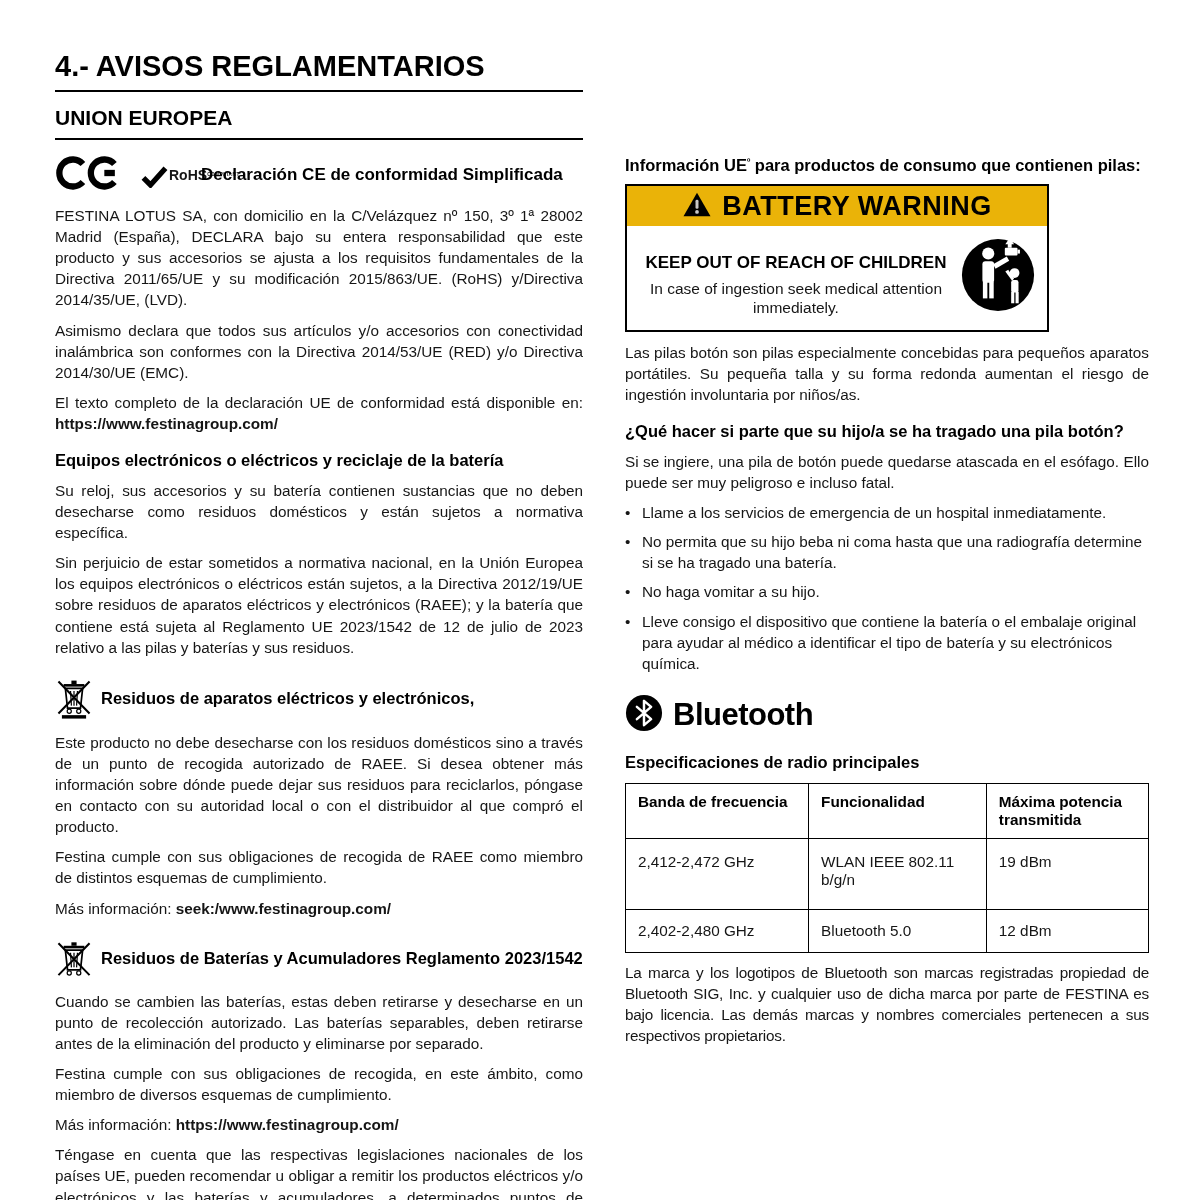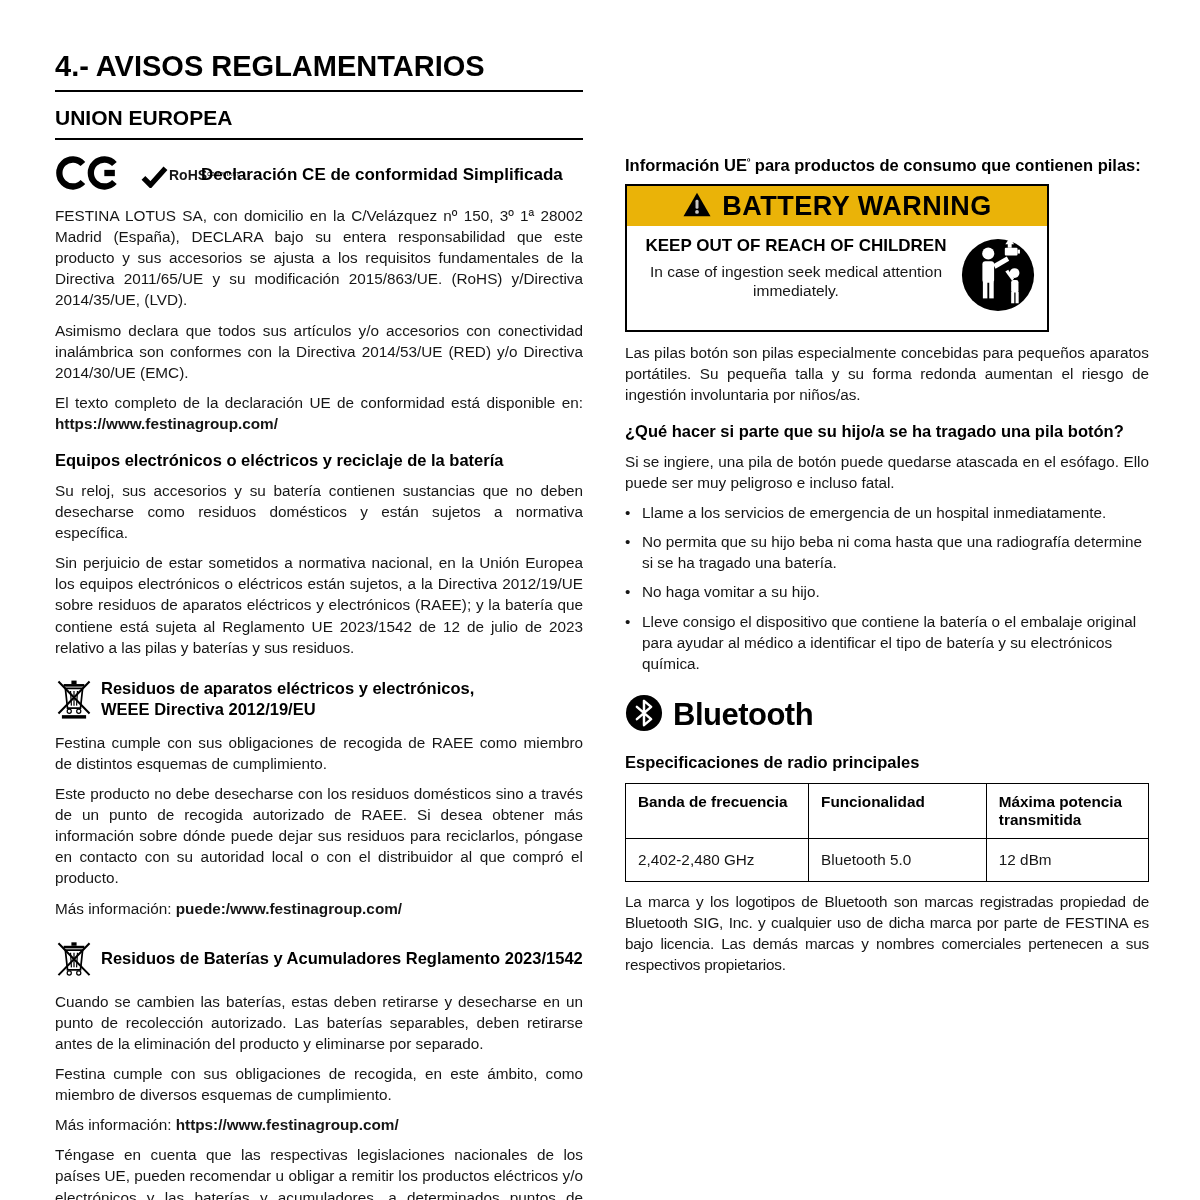--- a/index.html
+++ b/index.html
@@ -35,21 +35,21 @@
   .icon-heading{display:flex;align-items:center;gap:8px;margin:17px 0 6px 0;}
   .icon-heading .htext{font-size:16.5px;font-weight:bold;color:#000;line-height:1.25;}
 
   
   .warn-box{border:2px solid #000;width:420px;margin:8px 0 10px 0;background:#fff;}
   .warn-head{
     background:#eab308;display:flex;align-items:flex-end;justify-content:center;gap:10px;
     padding:5px 0 4px 0;
   }
   .warn-head .wtitle{font-size:27px;font-weight:bold;color:#000;letter-spacing:0.5px;}
-  .warn-body{display:flex;align-items:flex-start;padding:10px 10px 12px 14px;gap:8px;}
+  .warn-body{display:flex;align-items:flex-end;padding:10px 10px 12px 14px;gap:8px;}
   .warn-text{flex:1;text-align:center;}
   .warn-line1{font-size:17px;font-weight:bold;color:#000;margin-bottom:6px;}
   .warn-line2{font-size:15.5px;color:#161616;line-height:1.25;}
 
   .bullet{display:flex;margin:8px 0;font-size:15.3px;line-height:1.38;}
   .bullet .bm{width:17px;flex:0 0 17px;}
 
   .bt-row{display:flex;align-items:center;gap:10px;margin:20px 0 4px 0;}
   .bt-word{font-size:31px;font-weight:bold;color:#000;letter-spacing:-0.5px;}
 
@@ -111,26 +111,25 @@
           <path d="M12 15 L14.5 38 L29.5 38 L32 15 Z" fill="none" stroke="#000" stroke-width="2"></path>
           <path d="M18 18 L19 35 M22 18 L22 35 M26 18 L25 35" stroke="#000" stroke-width="1.4"></path>
           <circle cx="16.5" cy="41.5" r="2.4" fill="none" stroke="#000" stroke-width="1.4"></circle>
           <circle cx="27.5" cy="41.5" r="2.4" fill="none" stroke="#000" stroke-width="1.4"></circle>
           <path d="M4 7 L40 44 M40 7 L4 44" stroke="#000" stroke-width="2.4"></path>
           <rect x="8" y="46" width="28" height="4" fill="#000"></rect>
         </svg>
       </span>
       <span class="htext">
           <span style="display:block">Residuos de aparatos eléctricos y electrónicos,</span>
-          <span style="display:block">WEEE Directiva 2012/19/EU</span>
-        </span>
-    </div>
+        </span>
+    </div>
+    <p class="body">Este producto no debe desecharse con los residuos domésticos sino a través de un punto de recogida autorizado de RAEE. Si desea obtener más información sobre dónde puede dejar sus residuos para reciclarlos, póngase en contacto con su autoridad local o con el distribuidor al que compró el producto.</p>
     <p class="body">Festina cumple con sus obligaciones de recogida de RAEE como miembro de distintos esquemas de cumplimiento.</p>
-    <p class="body">Este producto no debe desecharse con los residuos domésticos sino a través de un punto de recogida autorizado de RAEE. Si desea obtener más información sobre dónde puede dejar sus residuos para reciclarlos, póngase en contacto con su autoridad local o con el distribuidor al que compró el producto.</p>
-    <p class="body"><span>Más información: </span><span class="bold-link">puede:/www.festinagroup.com/</span></p>
+    <p class="body"><span>Más información: </span><span class="bold-link">seek:/www.festinagroup.com/</span></p>
 
     <div class="icon-heading">
       <span>
         <svg width="38" height="42" viewBox="0 0 44 46" aria-hidden="true">
           <rect x="10" y="10" width="24" height="3" fill="#000"></rect>
           <rect x="19" y="6" width="6" height="4" fill="#000"></rect>
           <path d="M12 15 L14.5 38 L29.5 38 L32 15 Z" fill="none" stroke="#000" stroke-width="2"></path>
           <path d="M18 18 L19 35 M22 18 L22 35 M26 18 L25 35" stroke="#000" stroke-width="1.4"></path>
           <circle cx="16.5" cy="41.5" r="2.4" fill="none" stroke="#000" stroke-width="1.4"></circle>
           <circle cx="27.5" cy="41.5" r="2.4" fill="none" stroke="#000" stroke-width="1.4"></circle>
@@ -222,20 +221,25 @@
     <h3 class="sub">Especificaciones de radio principales</h3>
 
     <table class="radio">
       <tbody>
           <tr>
         <th class="c1">Banda de frecuencia</th>
         <th class="c2">Funcionalidad</th>
         <th class="c3">Máxima potencia transmitida</th>
       </tr>
       <tr>
+        <td style="padding-top:14px;padding-bottom:20px;">2,412-2,472 GHz</td>
+        <td style="padding-top:14px;padding-bottom:20px;">WLAN IEEE 802.11 b/g/n</td>
+        <td style="padding-top:14px;padding-bottom:20px;">19 dBm</td>
+      </tr>
+      <tr>
         <td style="padding-top:12px;padding-bottom:12px;">2,402-2,480 GHz</td>
         <td style="padding-top:12px;padding-bottom:12px;">Bluetooth 5.0</td>
         <td style="padding-top:12px;padding-bottom:12px;">12 dBm</td>
       </tr>
     </tbody>
       </table>
 
     <p class="body tm">La marca y los logotipos de Bluetooth son marcas registradas propiedad de Bluetooth SIG, Inc. y cualquier uso de dicha marca por parte de FESTINA es bajo licencia. Las demás marcas y nombres comerciales pertenecen a sus respectivos propietarios.</p>
 
   </div>

